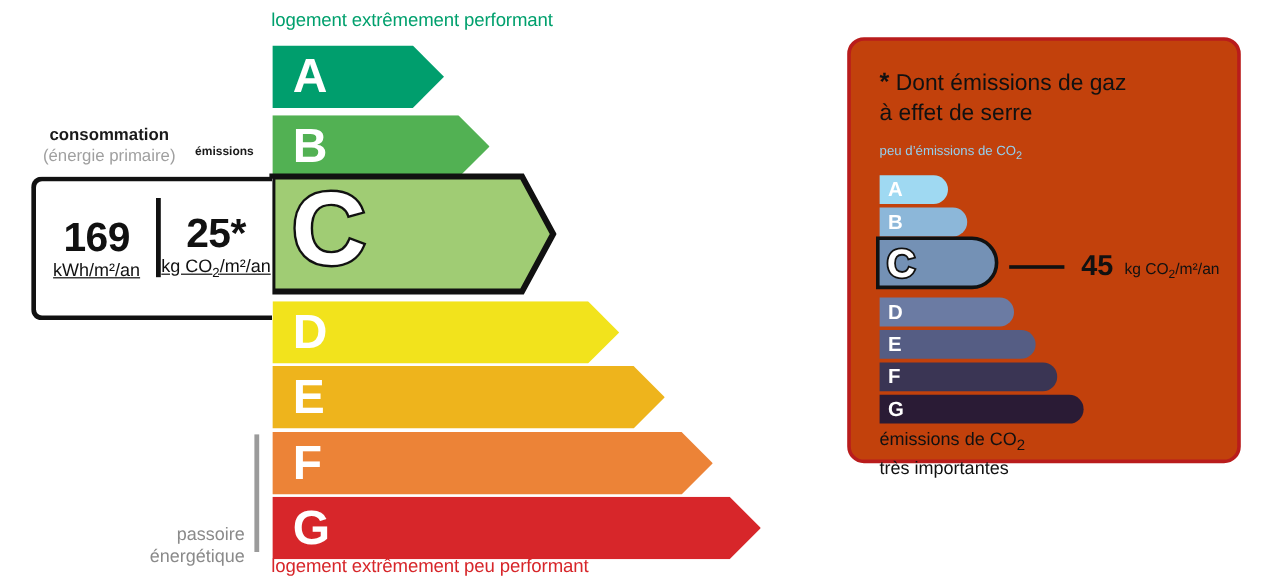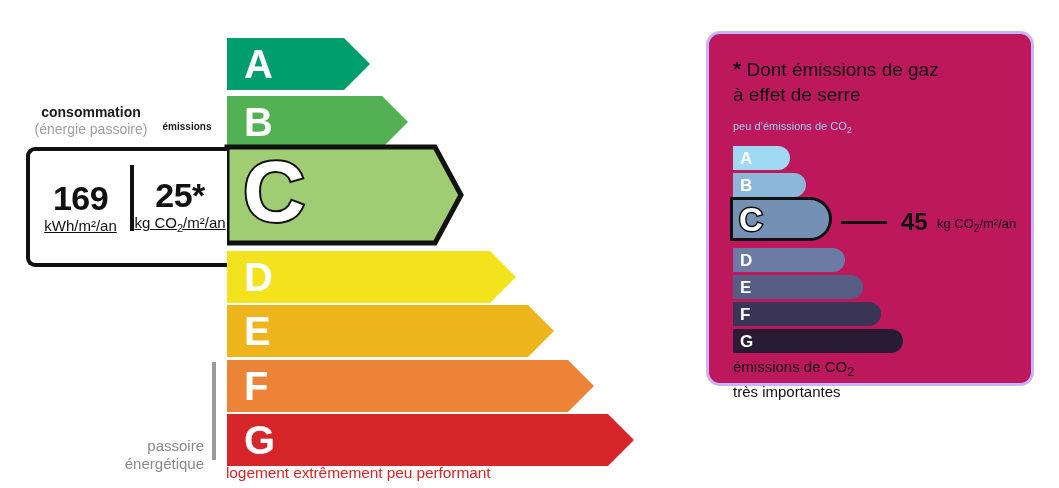--- a/index.html
+++ b/index.html
@@ -155,23 +155,23 @@
     -webkit-text-stroke: 4px #111111;
     paint-order: stroke fill;
     z-index: 6;
   }
 
   
   #co2-panel {
     position: absolute;
     left: 706px; top: 31px;
     width: 328px; height: 355px;
-    border: 3px solid #c4b5fd;
+    border: 3px solid #b91c1c;
     border-radius: 14px;
-    background: #be185d;
+    background: #c2410c;
     box-sizing: border-box;
   }
   .co2-title {
     position: absolute;
     left: 24px; top: 22px;
     font-size: 19px;
     color: #111111;
     line-height: 25px;
     width: 270px;
   }
@@ -246,24 +246,25 @@
     color: #111111;
     white-space: nowrap;
   }
   #co2-value-unit sub { font-size: 10px; }
 </style>
 </head>
 <body>
 
 <div id="energy-panel">
 
+  <div class="top-caption">logement extrêmement performant</div>
 
   <div class="hdr-consommation">
     <span>consommation</span>
-    <span class="sub">(énergie passoire)</span>
+    <span class="sub">(énergie primaire)</span>
   </div>
   <div class="hdr-emissions">émissions</div>
 
   <div id="bars-container">
       <div class="bar-row" style="left: 227px; top: 38px; width: 143px; height: 52px;">
         <svg class="bar-svg" width="143" height="52" style="position: absolute; left: 0px; top: 0px;">
           <polygon points="0,0 117,0 143,26 117,52 0,52" fill="#009e6d"></polygon>
         </svg>
         <span class="bar-letter" style="left: 17px;">A</span>
       </div>

